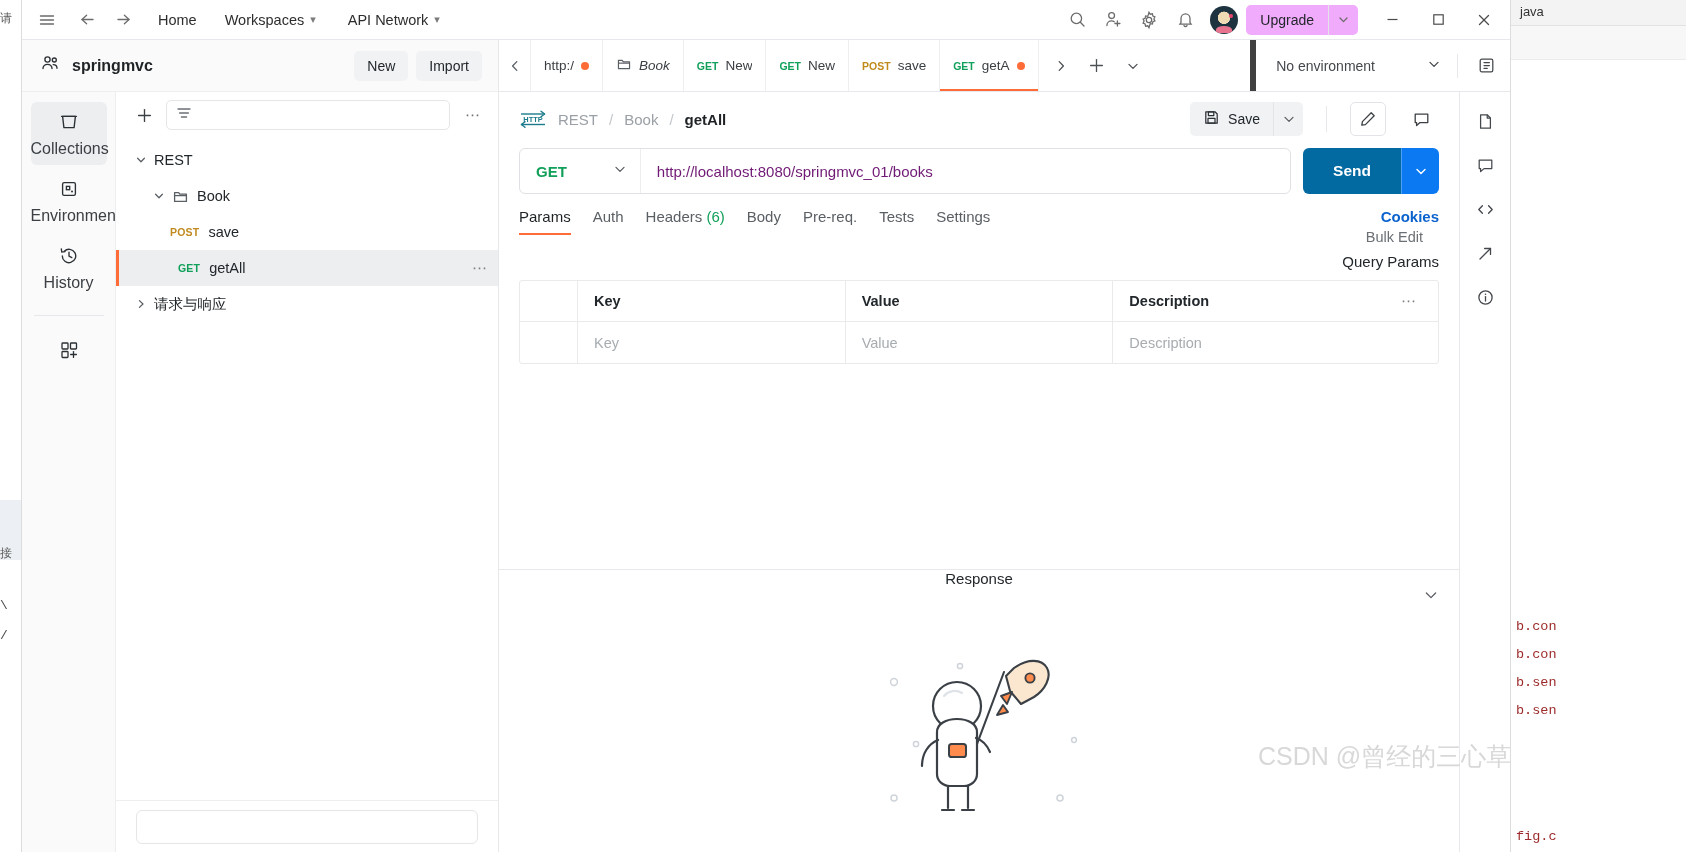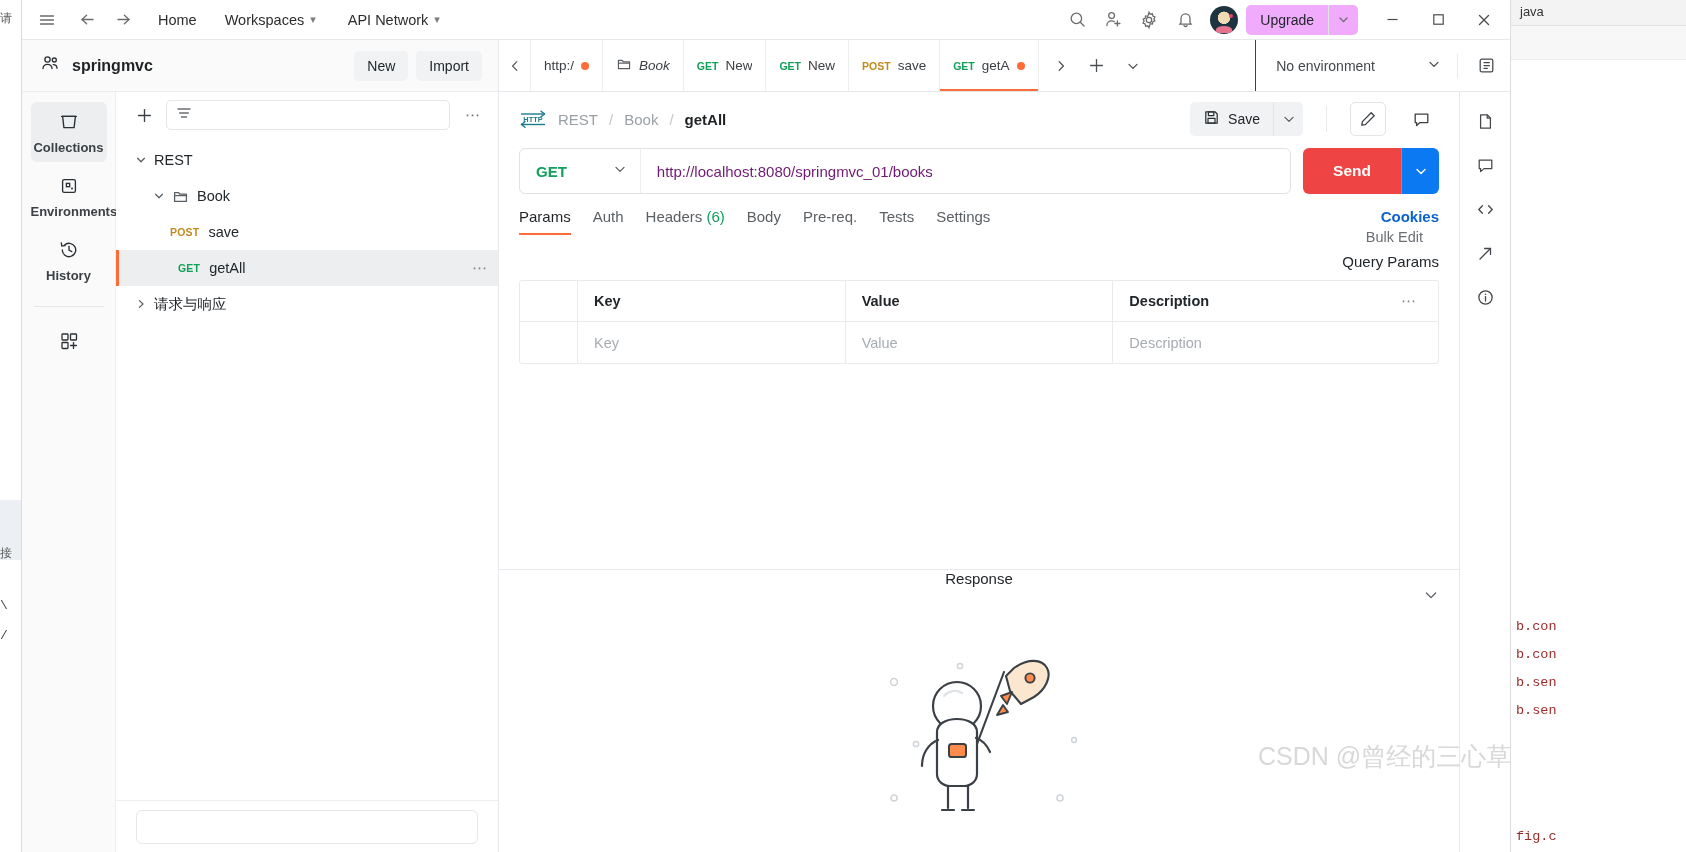--- a/index.html
+++ b/index.html
@@ -126,21 +126,21 @@
   .left-cols { flex: 1; display: flex; min-height: 0; }
   .rail {
     width: 94px; min-width: 94px; background: #fafafa; border-right: 1px solid #eceef0;
     padding-top: 10px; display: flex; flex-direction: column; align-items: center;
   }
   .rail-item {
     width: 76px; padding: 9px 0 7px; border-radius: 6px; text-align: center;
     cursor: pointer; margin-bottom: 4px; color: #44484c;
   }
   .rail-item.active { background: #eceef0; }
-  .rail-item .lbl { font-size: 13px; margin-top: 3px; display: block; color: #3c4044; font-weight: bold; }
+  .rail-item .lbl { font-size: 16px; margin-top: 3px; display: block; color: #3c4044; }
   .rail-sep { width: 70px; height: 1px; background: #e6e8eb; margin: 12px 0 14px; }
   .rail-plain {
     width: 50px; height: 40px; display: flex; align-items: center;
     justify-content: center; cursor: pointer; color: #44484c; border-radius: 6px;
   }
 
   .tree-col { flex: 1; display: flex; flex-direction: column; background: #fff; min-width: 0; }
   .tree-toolbar {
     height: 46px; min-height: 46px; display: flex; align-items: center;
     padding: 0 10px 0 14px; gap: 8px;
@@ -218,21 +218,21 @@
   .dot {
     width: 8px; height: 8px; border-radius: 50%; background: #ff6c37; flex: none;
   }
   .tab-actions { display: flex; align-items: center; padding: 0 4px; }
   .tab-act {
     width: 36px; height: 100%; display: flex; align-items: center;
     justify-content: center; color: #4b5054; cursor: pointer;
   }
   .env-sec {
     margin-left: auto; display: flex; align-items: center;
-    border-left: 1px solid #404040; padding: 0 6px 0 16px; gap: 10px;
+    border-left: 6px solid #404040; padding: 0 6px 0 16px; gap: 10px;
   }
   .env-sel {
     display: flex; align-items: center; gap: 52px; font-size: 14px; color: #44484c;
     cursor: pointer; padding: 6px 6px 6px 4px; border-radius: 5px;
   }
   .env-icon-btn {
     width: 36px; height: 36px; display: flex; align-items: center;
     justify-content: center; color: #44484c; cursor: pointer; border-radius: 5px;
   }
   .env-divider { width: 1px; height: 24px; background: #e6e8eb; }
@@ -292,21 +292,21 @@
     height: 100%; cursor: pointer; border-right: 1px solid #ededef;
   }
   .method-sel .mtxt { font-size: 15px; font-weight: bold; color: #10a05a; }
   .method-sel .mcar { color: #5a5f64; }
   .url-text {
     flex: 1; padding: 0 16px; font-size: 15px; color: #701a75; min-width: 0;
     overflow: hidden; white-space: nowrap;
   }
   .send-group { display: flex; align-items: stretch; height: 46px; }
   .send-btn {
-    background: #ef4444; color: #fff; font-size: 15.5px; font-weight: bold;
+    background: #0369a1; color: #fff; font-size: 15.5px; font-weight: bold;
     border-radius: 6px 0 0 6px; padding: 0 30px; display: flex; align-items: center;
     cursor: pointer;
   }
   .send-caret {
     background: #0b79f2; color: #fff; width: 38px; border-radius: 0 6px 6px 0;
     display: flex; align-items: center; justify-content: center; cursor: pointer;
     border-left: 1px solid rgba(255,255,255,.28);
   }
 
   

